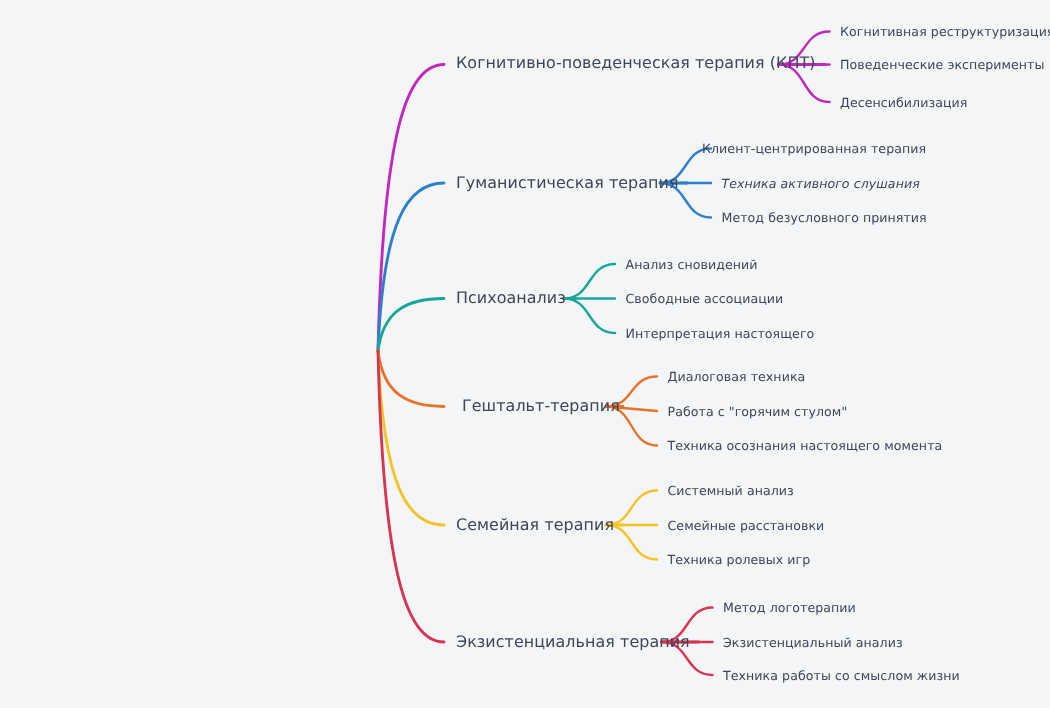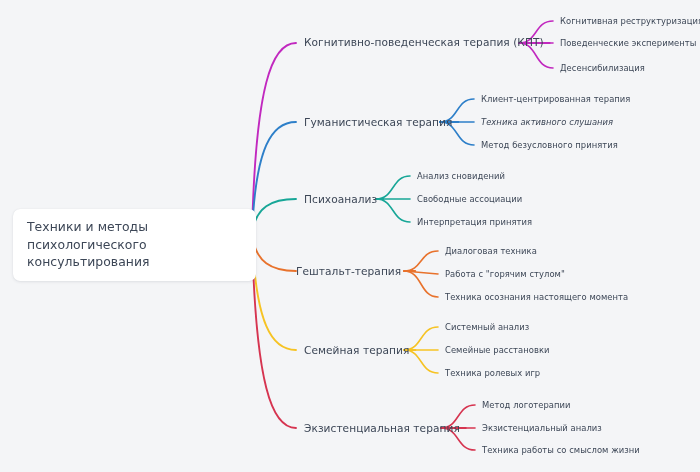--- a/index.html
+++ b/index.html
@@ -99,38 +99,35 @@
       <path d="M 404 350 C 422.7 350, 419.3 327, 438 327" fill="none" stroke="#f6c324" stroke-width="1.6" stroke-linecap="round"></path>
       <path d="M 404 350 L 438 350" fill="none" stroke="#f6c324" stroke-width="1.6" stroke-linecap="round"></path>
       <path d="M 404 350 C 422.7 350, 419.3 373, 438 373" fill="none" stroke="#f6c324" stroke-width="1.6" stroke-linecap="round"></path>
       <path d="M 252 234 C 255.52 385.32, 271.8 428, 296 428" fill="none" stroke="#d63450" stroke-width="1.9" stroke-linecap="round"></path>
       <path d="M 465.8125 428 L 441 428" fill="none" stroke="#d63450" stroke-width="1.9" stroke-linecap="round"></path>
       <path d="M 441 428 C 459.7 428, 456.3 405, 475 405" fill="none" stroke="#d63450" stroke-width="1.6" stroke-linecap="round"></path>
       <path d="M 441 428 L 475 428" fill="none" stroke="#d63450" stroke-width="1.6" stroke-linecap="round"></path>
       <path d="M 441 428 C 459.7 428, 456.3 450, 475 450" fill="none" stroke="#d63450" stroke-width="1.6" stroke-linecap="round"></path>
     </svg>
 
-  <div class="root-node">
-    <span class="root-label">Техники и методы психологического консультирования</span>
-  </div>
 
   <div id="label-layer">
       <div class="node-label branch-label" style="left: 304px; top: 42px;">Когнитивно-поведенческая терапия (КПТ)</div>
       <div class="node-label leaf-label" style="left: 560px; top: 21px;">Когнитивная реструктуризация</div>
       <div class="node-label leaf-label" style="left: 560px; top: 43px;">Поведенческие эксперименты</div>
       <div class="node-label leaf-label" style="left: 560px; top: 68px;">Десенсибилизация</div>
       <div class="node-label branch-label" style="left: 304px; top: 122px;">Гуманистическая терапия</div>
-      <div class="node-label leaf-label" style="left: 481px; top: 99px;">Клиент-центрированная терапия</div>
+      <div class="node-label leaf-label" style="left: 468px; top: 99px;">Клиент-центрированная терапия</div>
       <div class="node-label leaf-label" style="left: 481px; top: 122px; font-style: italic;">Техника активного слушания</div>
       <div class="node-label leaf-label" style="left: 481px; top: 145px;">Метод безусловного принятия</div>
       <div class="node-label branch-label" style="left: 304px; top: 199px;">Психоанализ</div>
       <div class="node-label leaf-label" style="left: 417px; top: 176px; text-align: center;">Анализ сновидений</div>
       <div class="node-label leaf-label" style="left: 417px; top: 199px;">Свободные ассоциации</div>
-      <div class="node-label leaf-label" style="left: 417px; top: 222px;">Интерпретация принятия</div>
-      <div class="node-label branch-label" style="left: 296px; top: 271px; text-align: right;">Гештальт-терапия</div>
+      <div class="node-label leaf-label" style="left: 417px; top: 222px;">Интерпретация настоящего</div>
+      <div class="node-label branch-label" style="left: 308px; top: 271px; text-align: right;">Гештальт-терапия</div>
       <div class="node-label leaf-label" style="left: 445px; top: 251px;">Диалоговая техника</div>
       <div class="node-label leaf-label" style="left: 445px; top: 274px;">Работа с "горячим стулом"</div>
       <div class="node-label leaf-label" style="left: 445px; top: 297px;">Техника осознания настоящего момента</div>
       <div class="node-label branch-label" style="left: 304px; top: 350px;">Семейная терапия</div>
       <div class="node-label leaf-label" style="left: 445px; top: 327px;">Системный анализ</div>
       <div class="node-label leaf-label" style="left: 445px; top: 350px;">Семейные расстановки</div>
       <div class="node-label leaf-label" style="left: 445px; top: 373px;">Техника ролевых игр</div>
       <div class="node-label branch-label" style="left: 304px; top: 428px;">Экзистенциальная терапия</div>
       <div class="node-label leaf-label" style="left: 482px; top: 405px;">Метод логотерапии</div>
       <div class="node-label leaf-label" style="left: 482px; top: 428px;">Экзистенциальный анализ</div>

